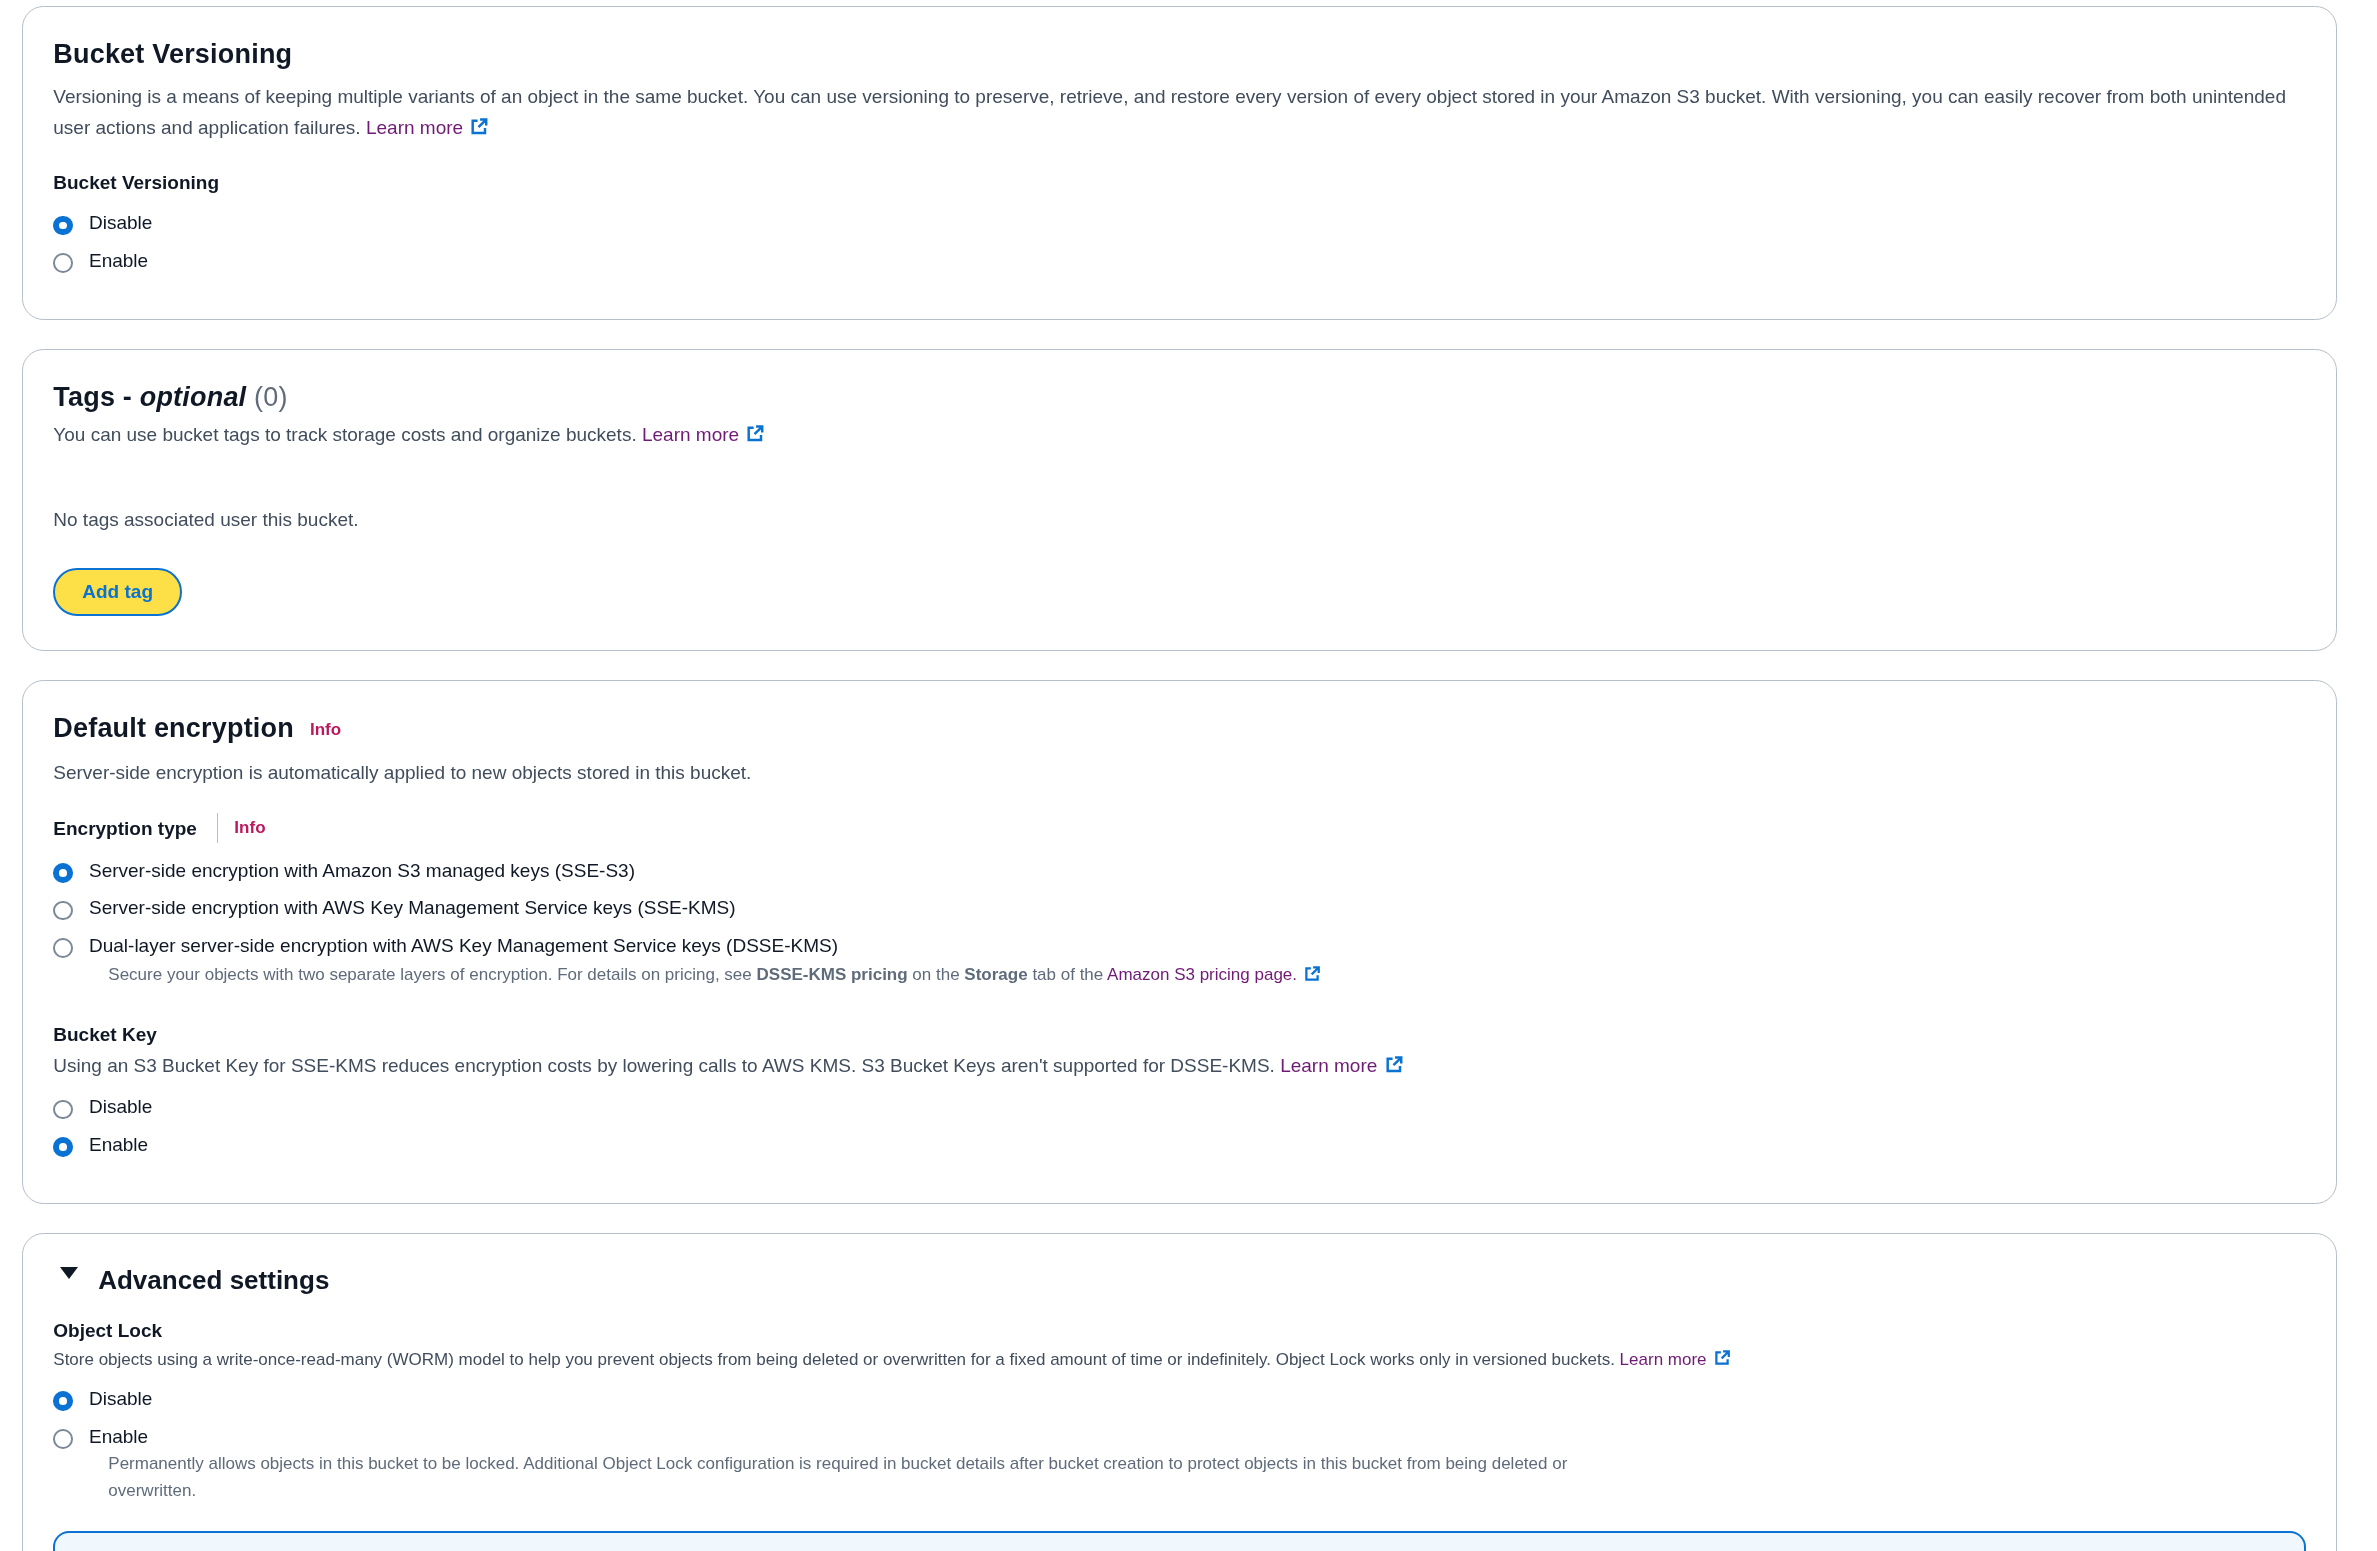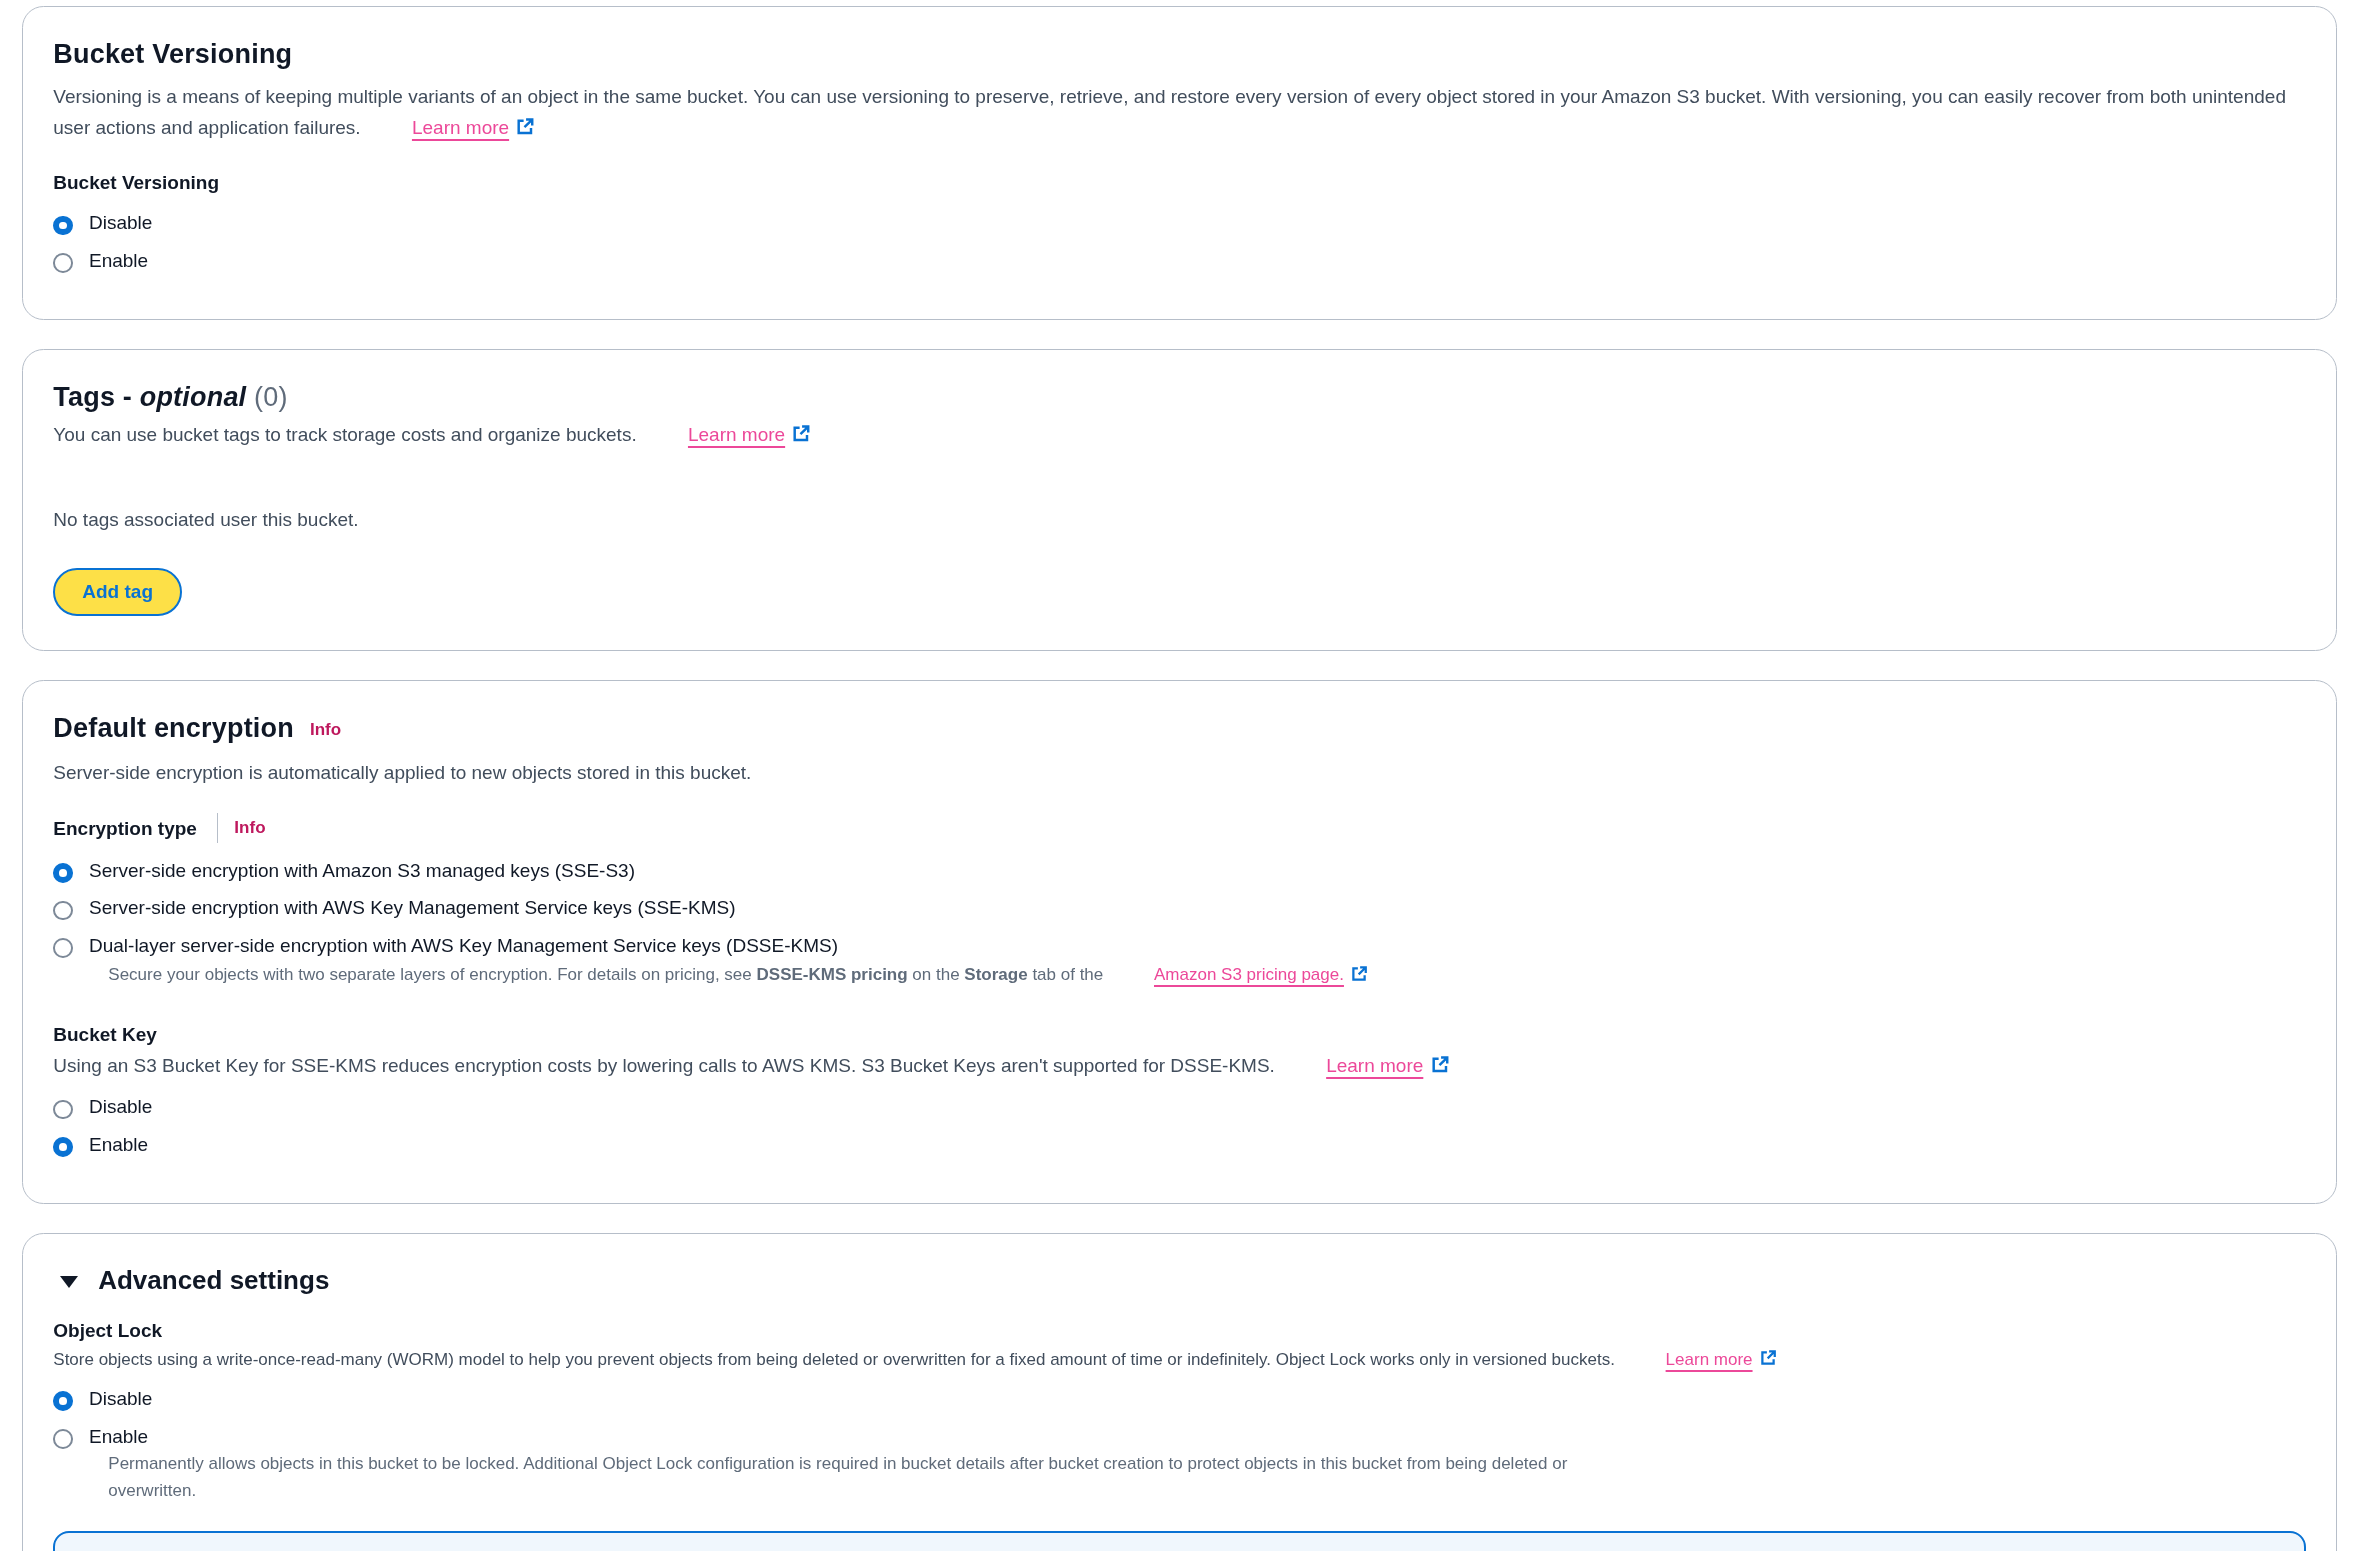--- a/index.html
+++ b/index.html
@@ -50,27 +50,25 @@
     vertical-align: 2.7px;
     cursor: pointer;
   }
   .desc {
     font-size: 19px;
     line-height: 31px;
     color: #414d5c;
     margin-top: 9px;
   }
   a.text-link {
-    color: #ec4899;
-    text-decoration: underline;
+    color: #701a75;
     text-underline-offset: 4.5px;
     text-decoration-thickness: 1.8px;
     cursor: pointer;
     white-space: nowrap;
-    margin-left: 46px;
   }
   .ext-icon {
     display: inline-block;
     vertical-align: -2.7px;
     margin-left: 6.3px;
   }
   .group-label {
     font-size: 19px;
     font-weight: bold;
     color: #101826;
@@ -128,21 +126,20 @@
     color: #0972d3;
     font-family: inherit;
     font-size: 19px;
     font-weight: bold;
     line-height: 1;
     padding: 12.5px 27px 13.4px 27px;
     cursor: pointer;
   }
   .adv-header {
     display: flex;
-    align-items: center;
     cursor: pointer;
   }
   .caret {
     width: 0;
     height: 0;
     border-left: 9.8px solid transparent;
     border-right: 9.8px solid transparent;
     border-top: 12.5px solid #101826;
     margin: 3.6px 19.7px 0 7.2px;
     flex: none;

